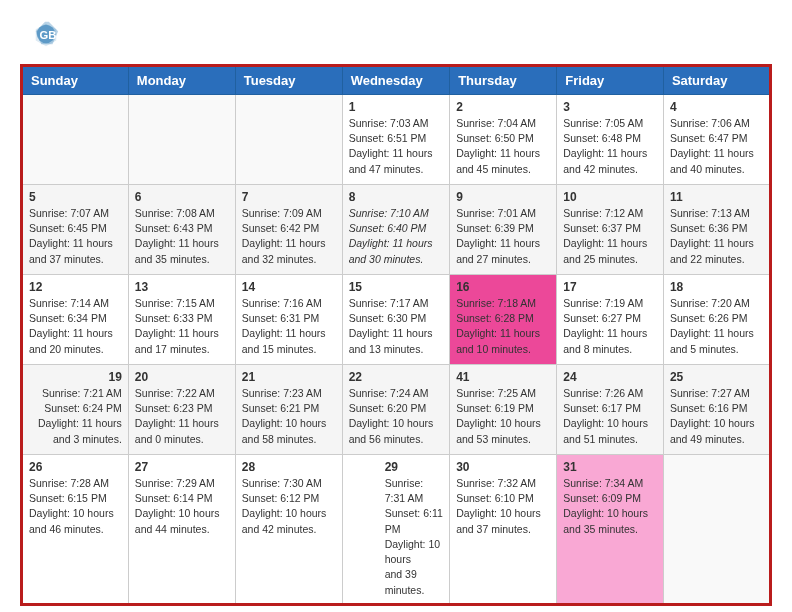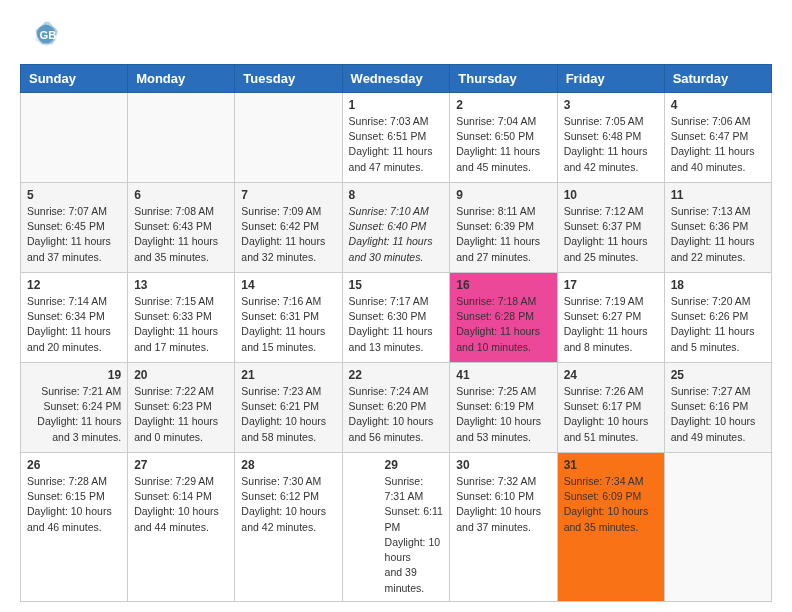--- a/index.html
+++ b/index.html
@@ -44,21 +44,21 @@
       font-weight: bold;
       color: #222;
     }
     .location {
       font-size: 14px;
       color: #555;
     }
     .calendar {
       width: 100%;
       border-collapse: collapse;
-      border: 1px solid #b91c1c;
+      border: 3px solid #b91c1c;
     }
     .calendar th {
       background-color: #2a6ebb;
       color: #fff;
       text-align: left;
       padding: 6px 8px;
       font-size: 13px;
       border: 1px solid #2060a0;
     }
     .calendar td {
@@ -184,21 +184,21 @@
         </td>
         <td style="background: rgb(245, 245, 245);">
           <span class="day-num">8</span>
           <div class="day-info" style="white-space: pre-line; font-style: italic;">Sunrise: 7:10 AM
 Sunset: 6:40 PM
 Daylight: 11 hours
 and 30 minutes.</div>
         </td>
         <td style="background: rgb(245, 245, 245);">
           <span class="day-num">9</span>
-          <div class="day-info" style="white-space: pre-line;">Sunrise: 8:11 AM
+          <div class="day-info" style="white-space: pre-line;">Sunrise: 7:01 AM
 Sunset: 6:39 PM
 Daylight: 11 hours
 and 27 minutes.</div>
         </td>
         <td style="background: rgb(245, 245, 245);">
           <span class="day-num">10</span>
           <div class="day-info" style="white-space: pre-line;">Sunrise: 7:12 AM
 Sunset: 6:37 PM
 Daylight: 11 hours
 and 25 minutes.</div>
@@ -342,21 +342,21 @@
 Daylight: 10 hours
 and 39 minutes.</div>
         </td>
         <td style="background: rgb(255, 255, 255);">
           <span class="day-num">30</span>
           <div class="day-info" style="white-space: pre-line;">Sunrise: 7:32 AM
 Sunset: 6:10 PM
 Daylight: 10 hours
 and 37 minutes.</div>
         </td>
-        <td style="background: #f97316; margin-top: 32px;">
+        <td style="background: #f9a8d4; margin-top: 32px;">
           <span class="day-num">31</span>
           <div class="day-info" style="white-space: pre-line;">Sunrise: 7:34 AM
 Sunset: 6:09 PM
 Daylight: 10 hours
 and 35 minutes.</div>
         </td>
         <td class="empty"></td>
       </tr>
     </tbody>
 </table>

